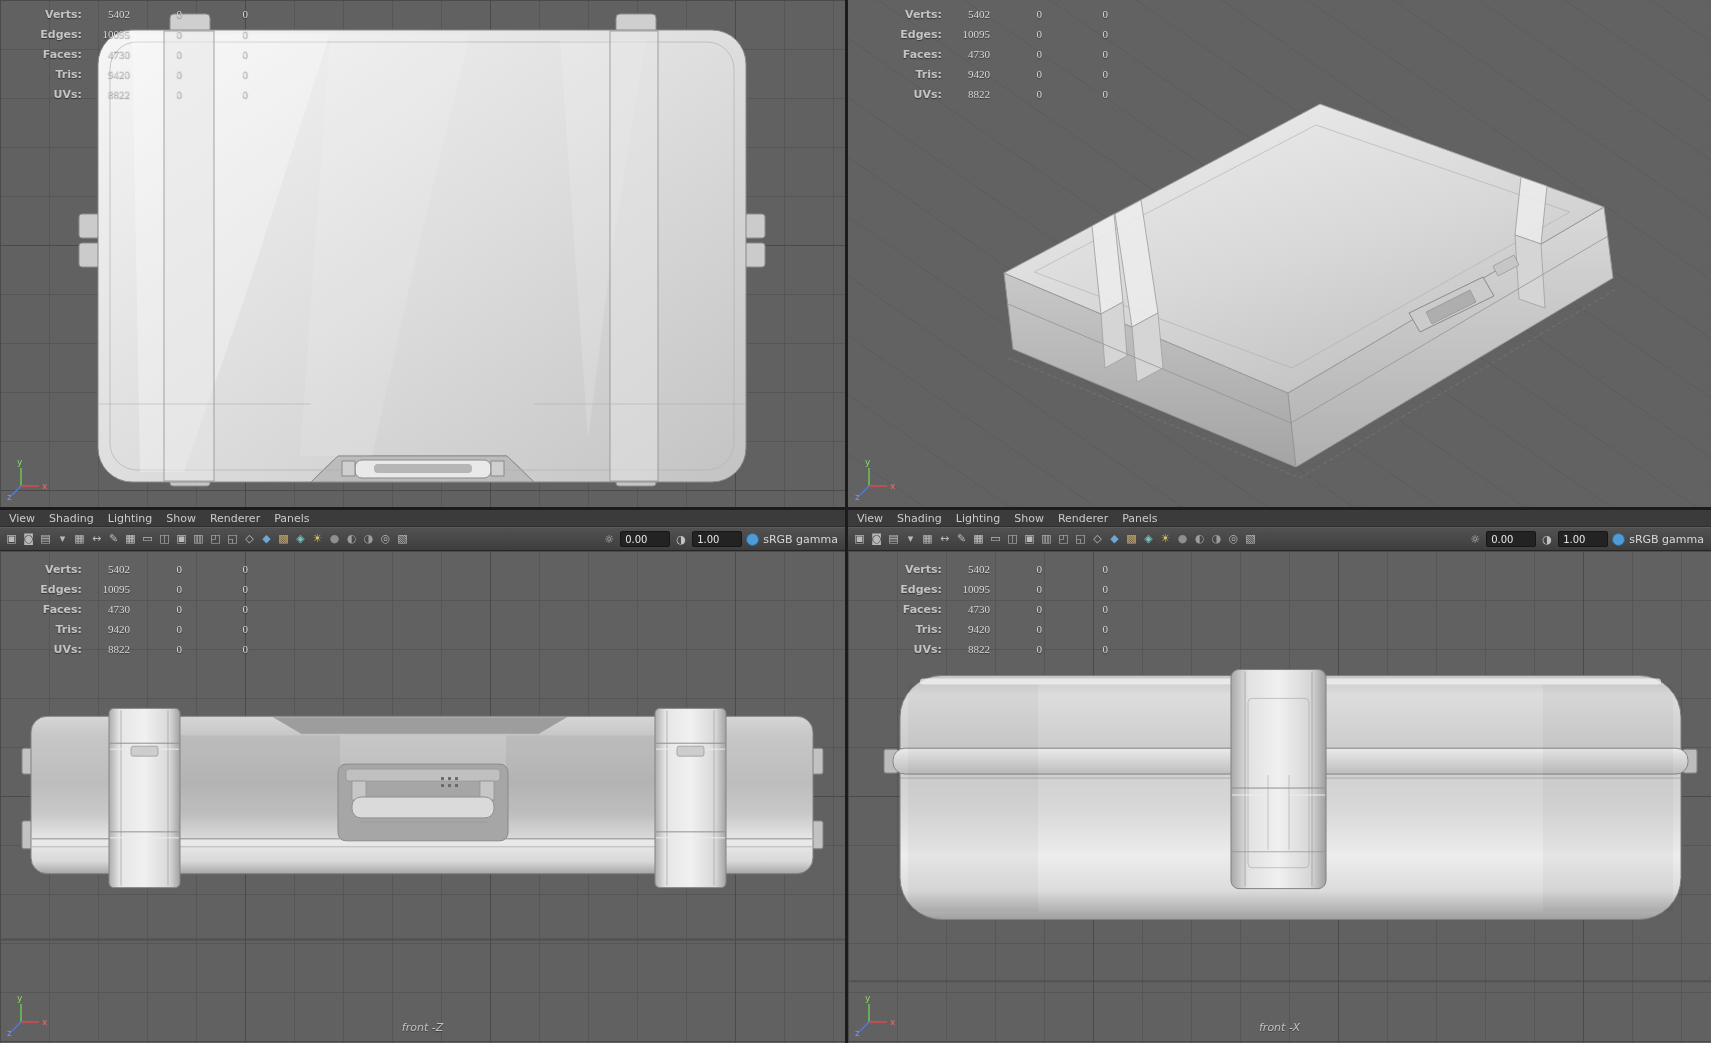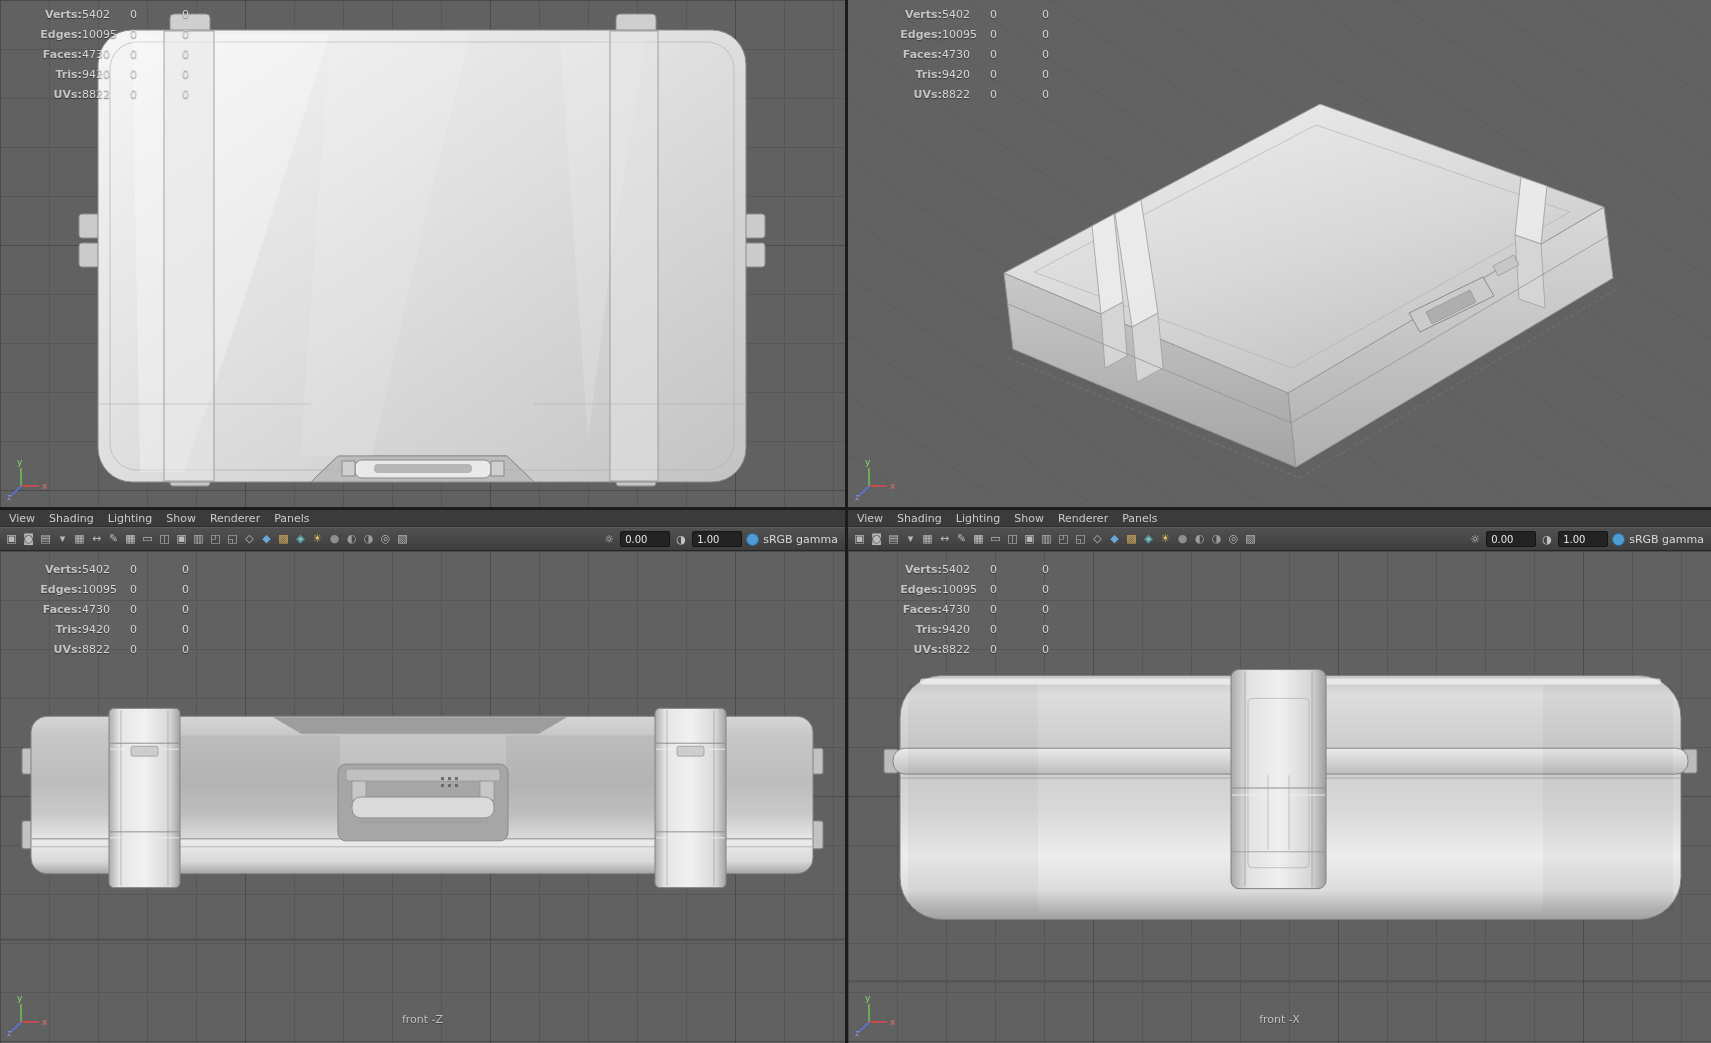--- a/index.html
+++ b/index.html
@@ -40,26 +40,26 @@
 
   .model{position:absolute;left:0;top:0;width:100%;height:100%;}
 
   .hud{position:absolute;z-index:5;font-size:11px;color:#cccccc;text-shadow:0 1px 1px rgba(0,0,0,0.45);}
   .hud-top{top:4px;}
   .hud-bottom{top:8px;}
   .hud-left{left:10px;}
   .hud-right{left:22px;}
   .hud-row{display:grid;grid-template-columns:72px 48px 52px 66px;height:20px;align-items:center;}
   .hud-label{text-align:right;color:#c4c4c4;font-weight:bold;}
-  .hud-val{color:#d8d8d8;}
+  .hud-val{text-align:right;color:#d8d8d8;font-family:Liberation Serif, serif;}
 
   .vp-label{position:absolute;left:0;width:100%;text-align:center;font-size:11px;color:#c2c2c2;z-index:5;
             text-shadow:0 1px 1px rgba(0,0,0,0.4);}
   .label-top{bottom:14px;}
-  .label-bottom{bottom:17px;}
+  .label-bottom{bottom:9px;font-style:italic;}
 
   .gizmo{position:absolute;left:6px;bottom:6px;width:46px;height:46px;z-index:6;}
   .gizmo text{font-family:"DejaVu Sans",sans-serif;}
 </style>
 </head>
 <body>
 
 <div class="app">
 
   <div class="vp vp-tl">

